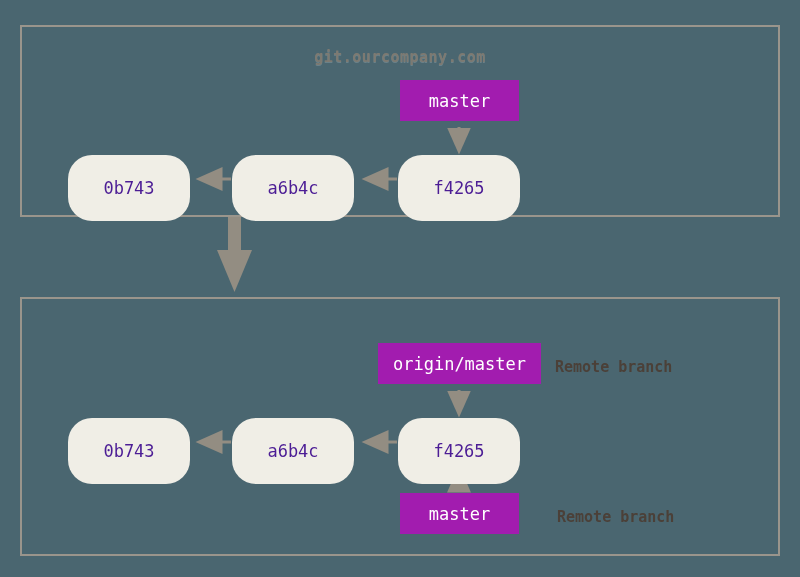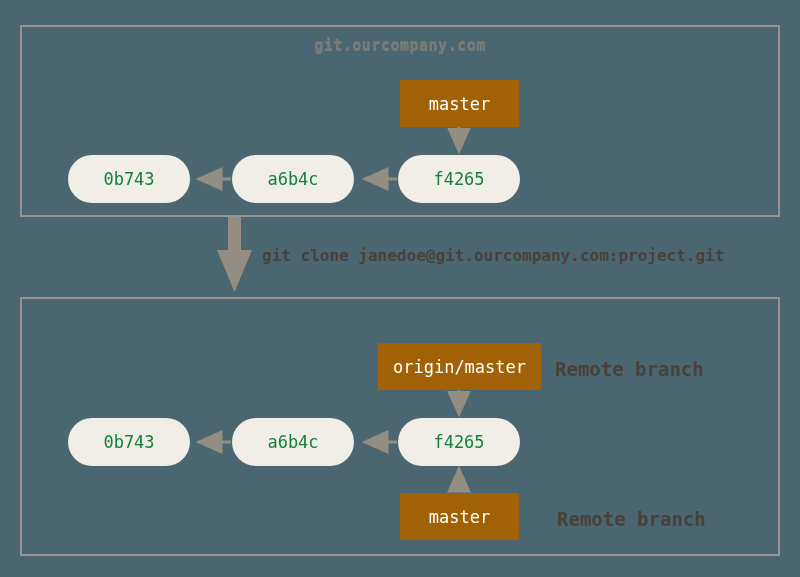--- a/index.html
+++ b/index.html
@@ -45,51 +45,51 @@
     text-shadow: 0 1px 0 rgba(255,255,255,0.18);
     white-space: nowrap;
   }
   #title-remote { top: 11px; }
   #title-local  { top: 11px; }
 
   
   .commit {
     position: absolute;
     width: 122px;
-    height: 48px;
+    height: 66px;
     background: #f0eee6;
     border-radius: 24px;
-    color: #15803d;
+    color: #4c1d95;
     font-family: "DejaVu Sans Mono", "Liberation Mono", monospace;
     font-size: 17px;
     display: flex;
     align-items: center;
     justify-content: center;
     box-sizing: border-box;
   }
 
   
   .branch-box {
     position: absolute;
-    background: #a16207;
+    background: #a21caf;
     color: #ffffff;
     font-family: "DejaVu Sans Mono", "Liberation Mono", monospace;
     font-size: 17px;
     display: flex;
     align-items: center;
     justify-content: center;
     box-sizing: border-box;
-    height: 47px;
+    height: 41px;
   }
 
   
   .annotation {
     position: absolute;
     font-family: "DejaVu Sans Mono", "Liberation Mono", monospace;
-    font-size: 19px;
+    font-size: 15px;
     font-weight: bold;
     color: #4b4038;
     white-space: nowrap;
     text-align: center;
   }
 
   .cmd-label {
     position: absolute;
     font-family: "DejaVu Sans Mono", "Liberation Mono", monospace;
     font-size: 16px;
@@ -148,37 +148,36 @@
       <line x1="459" y1="390" x2="459" y2="413" stroke="#938d82" stroke-width="3" marker-end="url(#ah)"></line>
     </g>
 
     <g>
       <line x1="459" y1="492" x2="459" y2="470" stroke="#938d82" stroke-width="3" marker-end="url(#ah)"></line>
     </g>
   </svg>
 
   <div class="panel" id="panel-remote"></div>
 
-  <div class="panel-title" id="title-remote" style="top:36px;">git.ourcompany.com</div>
+  <div class="panel-title" id="title-remote" style="top:48px;">git.ourcompany.com</div>
 
   <div class="branch-box" style="left:400px; top:80px; width:119px;">
     <span>master</span>
   </div>
 
   <div class="commit" style="left:68px; top:155px;">
     <span>0b743</span>
   </div>
   <div class="commit" style="left:232px; top:155px;">
     <span>a6b4c</span>
   </div>
   <div class="commit" style="left:398px; top:155px;">
     <span>f4265</span>
   </div>
 
-  <div class="cmd-label" style="left:262px; top:246px;">git clone janedoe@git.ourcompany.com:project.git</div>
 
   <div class="panel" id="panel-local"></div>
 
 
   <div class="branch-box" style="left:378px; top:343px; width:163px;">
     <span>origin/master</span>
   </div>
 
   <div class="annotation" style="left:555px; top:358px;">Remote branch</div>
 

